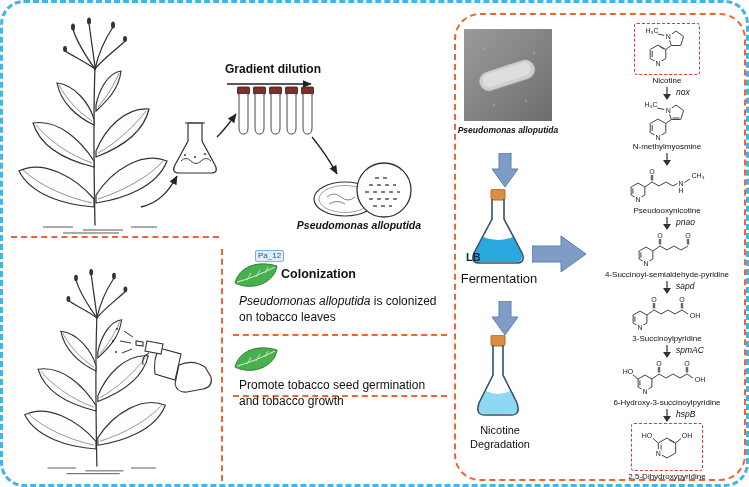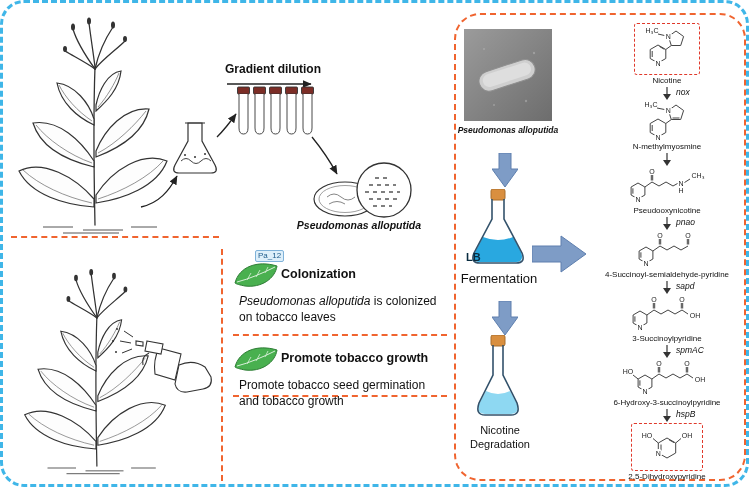--- a/index.html
+++ b/index.html
@@ -198,21 +198,20 @@
       <div class="bdesc"><span style="font-style:italic">Pseudomonas alloputida</span><span> is colonized on tobacco leaves</span></div>
     </div>
 
     <div class="benefit b2">
       <div class="bhead">
         <svg width="46" height="30" viewBox="0 0 46 30">
           <path d="M2,24 C6,8 24,1 44,7 C42,20 28,29 12,27 C7,26 3,25 2,24 Z" fill="#49B04F" stroke="#2F7D36" stroke-width="1"></path>
           <path d="M4,23 C16,20 30,14 42,8" stroke="#d9efd9" stroke-width="1" fill="none"></path>
           <path d="M14,21 l4,-7 M23,18 l4,-7 M32,14 l3,-6" stroke="#d9efd9" stroke-width="0.8" fill="none"></path>
         </svg>
-        <span class="btitle">Promote tobacco growth</span>
       </div>
       <div class="bdesc">Promote tobacco seed germination and tobacco growth</div>
     </div>
 
   </div>
 
   <div class="panel">
 
     <div class="sem">
       <svg width="88" height="92" viewBox="0 0 88 92">

